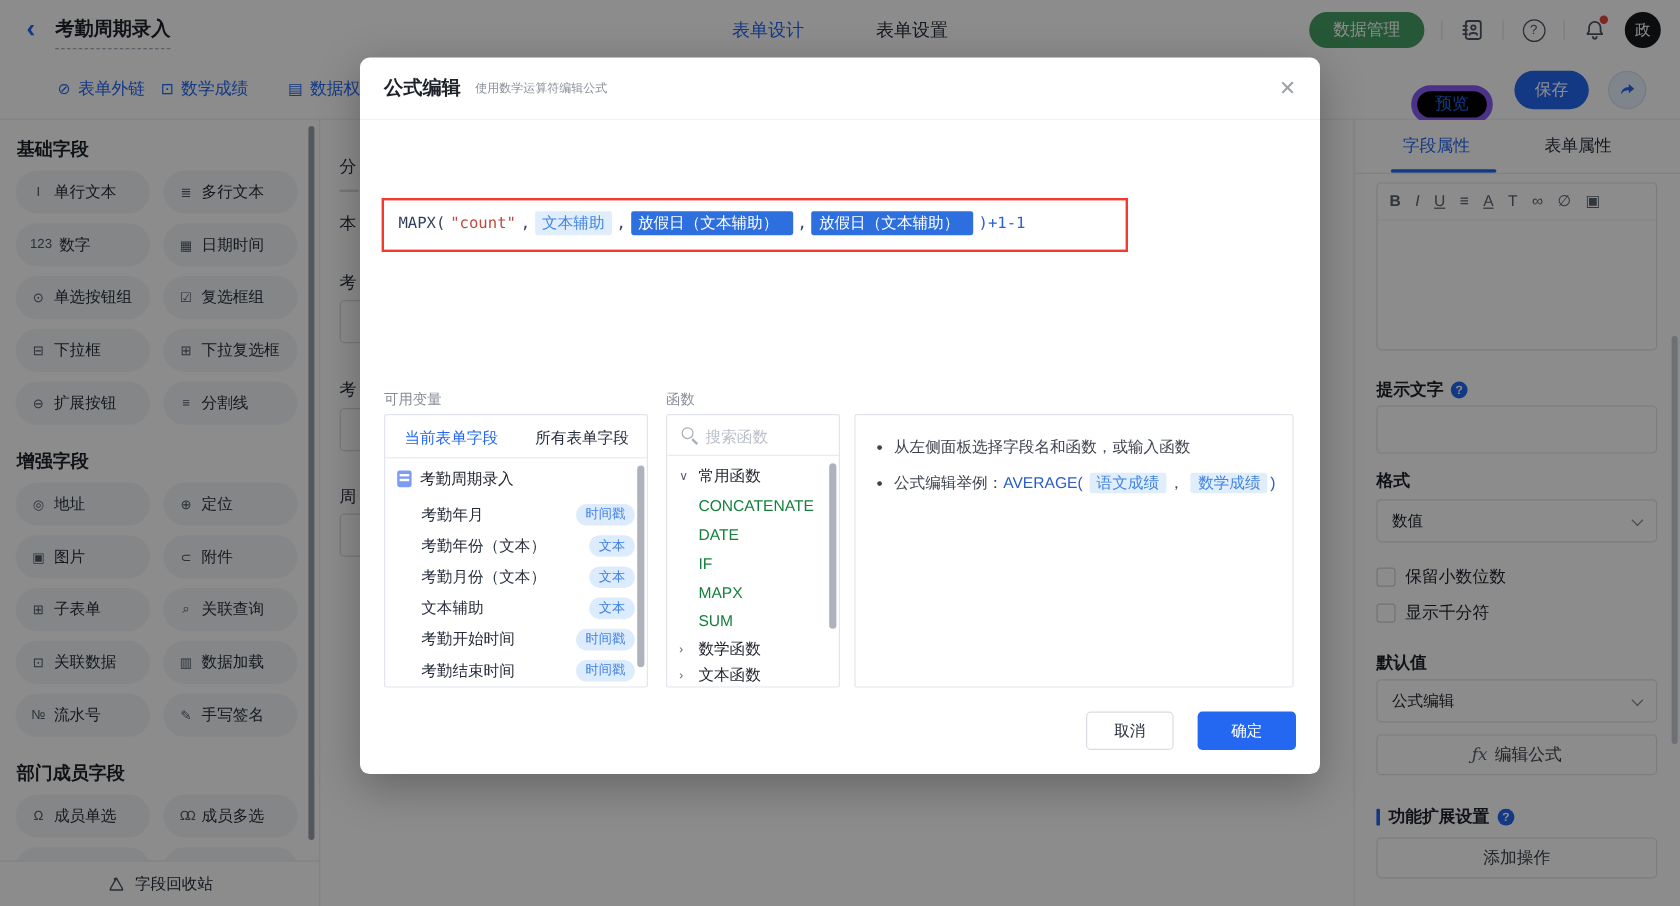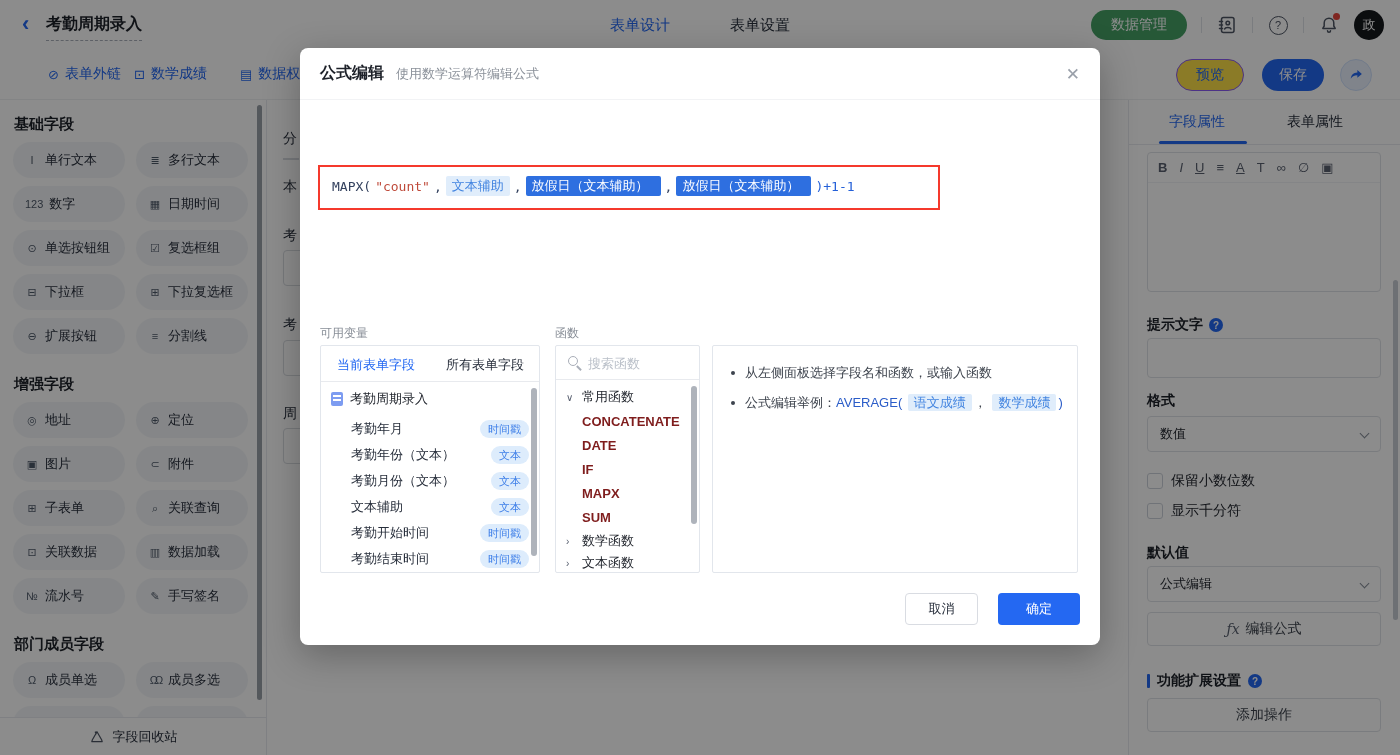--- a/index.html
+++ b/index.html
@@ -22,21 +22,21 @@
   .hicon { width:22px; height:22px; display:flex; align-items:center; justify-content:center; color:#4e5563; cursor:pointer; position:relative; }
   .hicon svg { stroke:#4e5563; fill:none; stroke-width:1.5; stroke-linecap:round; stroke-linejoin:round; }
   .helpc { width:19px; height:19px; border:1.5px solid #4e5563; border-radius:50%; font-size:11px; display:flex; align-items:center; justify-content:center; color:#4e5563; }
   .reddot { position:absolute; right:0px; top:-1px; width:7px; height:7px; border-radius:50%; background:#e8453c; }
   .avatar { width:30px; height:30px; border-radius:50%; background:#15181d; color:#fff; font-size:13px; display:flex; align-items:center; justify-content:center; cursor:pointer; }
 
   
   .bar2 { position:absolute; left:0; top:50px; width:1400px; height:50px; background:#fff; border-bottom:1px solid #eef0f3; }
   .b2item { position:absolute; top:15px; display:flex; align-items:center; gap:6px; color:#2468f2; font-size:14px; cursor:pointer; }
   .b2ico { font-size:13px; }
-  .previewbtn { position:absolute; right:156px; top:9px; width:68px; height:32px; border:1px solid #8b5cf6; color:#2468f2; border-radius:16px; background:#fde047; font-size:14px; display:flex; align-items:center; justify-content:center; cursor:pointer; }
+  .previewbtn { position:absolute; right:156px; top:21px; width:68px; height:32px; border:5px solid #8b5cf6; color:#2468f2; border-radius:16px; background:#000000; font-size:14px; display:flex; align-items:center; justify-content:center; cursor:pointer; }
   .savebtn { position:absolute; right:76px; top:9px; width:62px; height:32px; background:#2468f2; color:#fff; border-radius:16px; font-size:14px; display:flex; align-items:center; justify-content:center; cursor:pointer; }
   .sharebtn { position:absolute; right:28px; top:9px; width:32px; height:32px; border-radius:50%; background:#e9f1fe; border:1px solid #cfe0fb; display:flex; align-items:center; justify-content:center; cursor:pointer; }
 
   
   .sidebar { position:absolute; left:0; top:100px; width:267px; height:655px; background:#fff; border-right:1px solid #e8eaee; overflow:hidden; }
   .shead { position:absolute; left:14px; font-size:15px; font-weight:700; color:#1d2129; }
   .pill { position:absolute; width:112px; height:36px; background:#f3f5f8; border-radius:18px; display:flex; align-items:center; padding-left:12px; gap:6px; cursor:pointer; }
   .pico { font-size:11px; color:#4e5969; min-width:14px; text-align:center; }
   .plabel { font-size:13px; color:#272e3b; white-space:nowrap; }
   .recycle { position:absolute; left:0; bottom:0; width:266px; height:38px; background:#fff; border-top:1px solid #e8eaee; display:flex; align-items:center; justify-content:center; gap:8px; font-size:13px; color:#272e3b; cursor:pointer; z-index:3; }
@@ -68,21 +68,21 @@
   .fx { font-family:"DejaVu Serif",serif; font-style:italic; color:#5a6170; }
   .extrow { position:absolute; left:18px; display:flex; align-items:center; gap:7px; font-size:14px; font-weight:700; color:#1d2129; }
   .bluebar { width:3px; height:14px; background:#2468f2; border-radius:1px; }
   .pscroll { position:absolute; right:2px; top:180px; width:5px; height:340px; background:#c7ccd3; border-radius:3px; }
 
   
   .scrim { position:absolute; inset:0; background:rgba(0,0,0,0.45); z-index:50; }
   .modal { position:absolute; left:300px; top:48px; width:800px; height:597px; background:#fff; border-radius:8px; box-shadow:0 10px 36px rgba(0,0,0,.28); z-index:60; }
   .mhdr { position:absolute; left:0; top:0; width:800px; height:52px; border-bottom:1px solid #f2f3f5; display:flex; align-items:center; padding-left:20px; }
   .mtitle { font-size:16px; font-weight:700; color:#1d2129; }
-  .msub { font-size:13px; color:#8a9099; margin-left:12px; }
+  .msub { font-size:10px; color:#8a9099; margin-left:12px; }
   .mclose { position:absolute; right:20px; top:16px; font-size:17px; color:#9aa0aa; cursor:pointer; }
 
   .fwrap { position:absolute; left:20px; top:80px; width:760px; height:182px; border:1px solid #e2e6ec; border-radius:3px; background:#fff; }
   .ftarget { height:34px; background:#e9f3fd; display:flex; align-items:center; padding-left:12px; font-size:13px; color:#272e3b; }
   .redannot { position:absolute; left:18px; top:117px; width:622px; height:45px; border:2px solid #f5392c; z-index:5; pointer-events:none; }
   .fline { position:absolute; left:32px; top:128px; font-family:"DejaVu Sans Mono",monospace; font-size:13px; display:flex; align-items:center; gap:4px; white-space:nowrap; }
   .ffn { color:#33415e; }
   .fstr { color:#bf4a3a; }
   .fcomma { color:#33415e; }
   .ftail { color:#2460d8; }
@@ -107,21 +107,21 @@
   .badge { font-size:11px; height:18px; line-height:18px; padding:0 8px; border-radius:9px; background:#ddecfc; color:#4080e8; }
   .vscroll { position:absolute; right:2px; top:42px; width:6px; height:168px; background:#aeb3bb; border-radius:3px; }
 
   .fsearchrow { height:34px; border-bottom:1px solid #e8eaee; position:relative; }
   .searchico { position:absolute; left:12px; top:10px; width:10px; height:10px; border:1.5px solid #a9aeb8; border-radius:50%; }
   .searchico::after { content:""; position:absolute; left:8px; top:8px; width:6px; height:1.5px; background:#a9aeb8; transform:rotate(45deg); transform-origin:left center; }
   .fsearch { position:absolute; left:32px; top:6px; width:100px; height:22px; border:none; outline:none; font-size:13px; color:#272e3b; font-family:"Liberation Sans",sans-serif; }
   .fsearch::placeholder { color:#b9bfc8; }
   .fgroup { position:absolute; left:10px; display:flex; align-items:center; gap:6px; font-size:13px; color:#1d2129; cursor:pointer; }
   .chev { font-size:10px; color:#596070; width:10px; display:inline-block; }
-  .fitem { position:absolute; left:26px; font-size:13px; color:#7f1d1d; cursor:pointer;font-weight:bold; }
+  .fitem { position:absolute; left:26px; font-size:13px; color:#15803d; cursor:pointer; }
   .fscroll { position:absolute; right:2px; top:40px; width:6px; height:138px; background:#aeb3bb; border-radius:3px; }
 
   .tipline { position:absolute; left:18px; display:flex; align-items:flex-start; gap:10px; font-size:13px; color:#3d434d; }
   .bullet { width:4px; height:4px; border-radius:50%; background:#3d434d; margin-top:7px; flex:none; }
   .tipfn { color:#2a5cc8; }
   .tipline .tk-light { margin:0 2px; }
 
   .mcancel { position:absolute; right:122px; top:545px; width:73px; height:32px; border:1px solid #d9dce2; border-radius:4px; background:#fff; font-size:13px; color:#272e3b; display:flex; align-items:center; justify-content:center; cursor:pointer; }
   .mok { position:absolute; right:20px; top:545px; width:82px; height:32px; border-radius:4px; background:#2468f2; font-size:13px; color:#fff; display:flex; align-items:center; justify-content:center; cursor:pointer;margin-left:17px; }
 </style>

